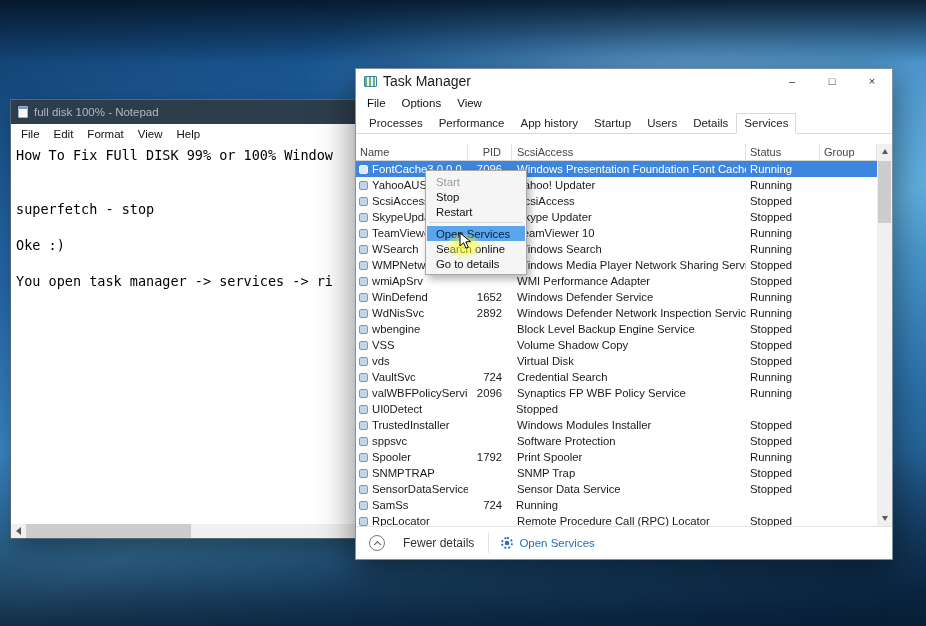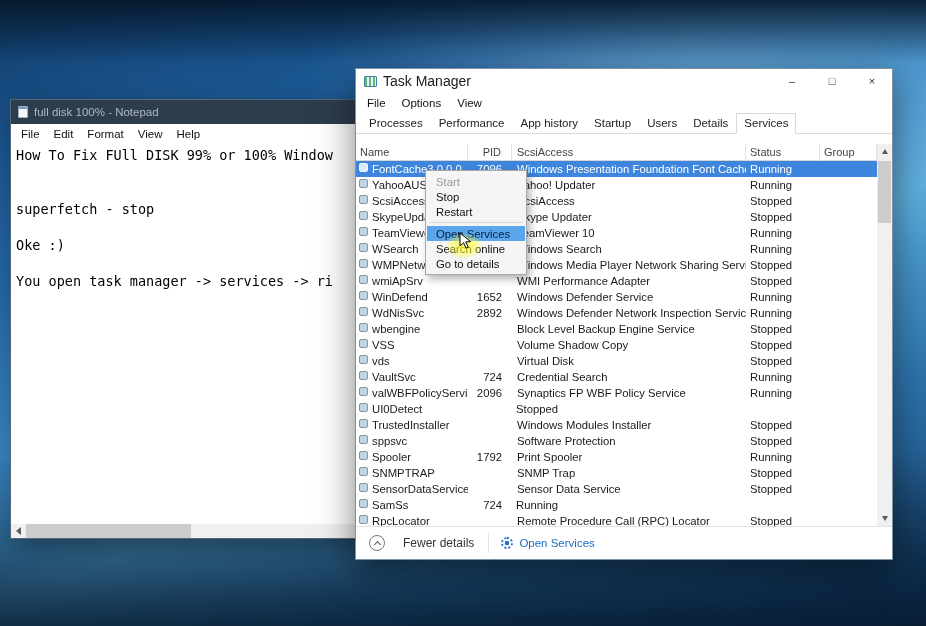--- a/index.html
+++ b/index.html
@@ -51,21 +51,21 @@
   .tm-header .hcell { border-right:1px solid #e3e3e3; height:17px; display:flex; align-items:center; }
   .col-name { width:112px; padding-left:4px; }
   .col-pid { width:44px; justify-content:flex-end; text-align:right; padding-right:10px; }
   .col-desc { width:234px; padding-left:5px; }
   .col-status { width:74px; padding-left:4px; }
   .col-group { flex:1; padding-left:4px; }
   .tm-rows { position:absolute; top:17px; left:0; right:15px; bottom:0; overflow:hidden; }
   .tm-row { display:flex; height:16px; align-items:center; font-size:11.3px; color:#1a1a1a; white-space:nowrap; }
   .tm-row .cell { overflow:hidden; }
   .tm-row .col-pid { text-align:right; display:block; }
-  .name-wrap { display:flex; align-items:flex-start; gap:4px; padding-left:3px; }
+  .name-wrap { display:flex; align-items:center; gap:4px; padding-left:3px; }
   .svc-icon { width:9px; height:9px; flex:0 0 9px; border:1px solid #7d98ad; background:#c3d6e4; border-radius:2px; }
   .tm-row.selected { background:#3e86dd; color:#fff; }
   .tm-row.selected .svc-icon { background:#dce9f7; border-color:#eef4fa; }
   .tm-vscroll { position:absolute; top:0; right:0; bottom:0; width:15px; background:#f0f0f0;
     display:flex; flex-direction:column; align-items:center; }
   .vs-arrow { height:15px; width:15px; display:flex; align-items:center; justify-content:center; }
   .tri-up { width:0; height:0; border-left:3.5px solid transparent; border-right:3.5px solid transparent; border-bottom:5px solid #5a5a5a; }
   .tri-down { width:0; height:0; border-left:3.5px solid transparent; border-right:3.5px solid transparent; border-top:5px solid #5a5a5a; }
   .vs-thumb { position:absolute; top:17px; left:1px; width:13px; height:62px; background:#cdcdcd; }
   .vs-arrow.bottom { position:absolute; bottom:0; }

